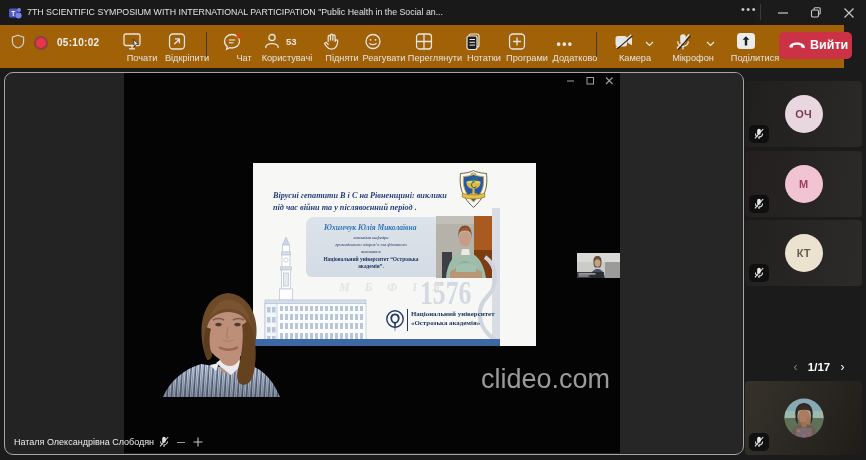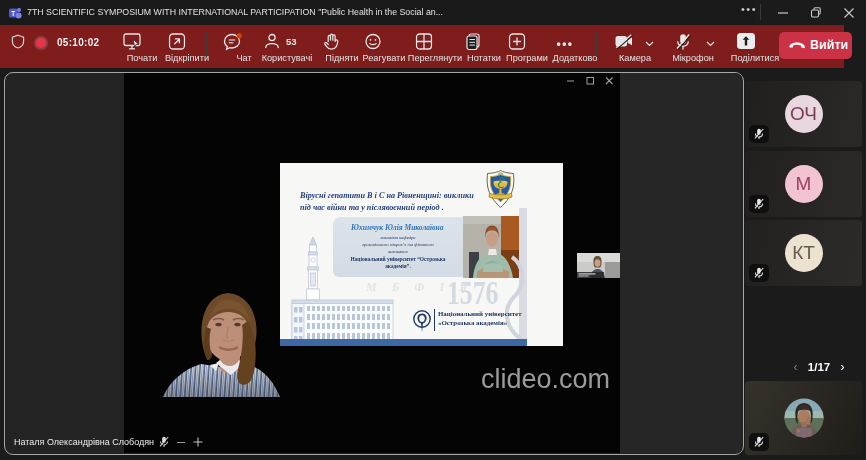--- a/index.html
+++ b/index.html
@@ -6,42 +6,42 @@
 html,body { width:866px; height:460px; overflow:hidden; background:#1b1b1b; }
 body { font-family:"Liberation Sans", sans-serif; position:relative; }
 .abs { position:absolute; }
 
 
 #titlebar { left:0; top:0; width:754px; height:25px; background:#191919; }
 #title-text { left:27px; top:7px; font-size:8.8px; font-weight:400; color:#e2e2e2; white-space:nowrap; }
 .winctl { color:#c8c8c8; font-size:11px; top:5px; }
 
 
-#toolbar { left:0; top:25px; width:844px; height:43px; background:#7f1d1d; }
+#toolbar { left:0; top:25px; width:844px; height:43px; background:#a16207; }
 .tb-label { position:absolute; top:28px; font-size:9.2px; color:#e3e3e3; white-space:nowrap; transform:translateX(-50%);margin-left:10px; }
 .tb-icon { position:absolute; top:8px; transform:translateX(-50%); }
 .tb-div { position:absolute; top:7px; width:1px; height:25px; background:#3d3d3d; }
 #timer { left:57px; top:12px; font-size:10px; font-weight:700; color:#f0f0f0; letter-spacing:.3px; }
 
 
 #stage { left:0; top:68px; width:866px; height:392px; background:#1b1b1b; }
 #panel { position:absolute; left:4px; top:4px; width:740px; height:383px; background:#232323; border:1.5px solid #a6a6a6; border-radius:9px; overflow:hidden; }
 #video { position:absolute; left:119px; top:0; width:496px; height:380px; background:#040404; }
 #rightgap { position:absolute; left:615px; top:0; width:122px; height:380px; background:#262626; }
 
 
-#slide { position:absolute; left:156px; top:90px; width:283px; height:183px; background:#f7f7f5; font-family:"Liberation Serif", serif; }
+#slide { position:absolute; left:129px; top:90px; width:283px; height:183px; background:#f7f7f5; font-family:"Liberation Serif", serif; }
 #slide .t { position:absolute; white-space:nowrap; }
 
 
 #nameband { position:absolute; left:9px; bottom:7px; color:#ececec; font-size:9px; white-space:nowrap; }
 
 
 .tile { position:absolute; left:745px; width:117px; border-radius:4px; overflow:hidden; }
-.avatar { position:absolute; left:50%; top:50%; transform:translate(-50%,-50%); width:38px; height:38px; border-radius:50%; display:flex; align-items:center; justify-content:center; font-size:19px; font-weight:400; }
+.avatar { position:absolute; left:50%; top:50%; transform:translate(-50%,-50%); width:38px; height:38px; border-radius:50%; display:flex; align-items:center; justify-content:center; font-size:11px; font-weight:700; }
 .micchip { position:absolute; left:4px; bottom:4px; width:20px; height:18px; background:rgba(14,14,14,.92); border-radius:5px; display:flex; align-items:center; justify-content:center; }
 #pager { position:absolute; left:745px; top:292px; width:117px; height:20px; color:#fff; font-size:11.5px; text-align:center;padding-left:31px; }
 </style>
 </head>
 <body>
 <div class="abs" id="titlebar">
   <svg class="abs" style="left:9px;top:7px" width="13" height="12" viewBox="0 0 13 12">
     <rect x="0" y="1.5" width="8.5" height="9" rx="1.5" fill="#5059c9"></rect>
     <circle cx="10" cy="3" r="2" fill="#7b83eb"></circle>
     <circle cx="9.6" cy="8.5" r="3" fill="#7b83eb"></circle>

